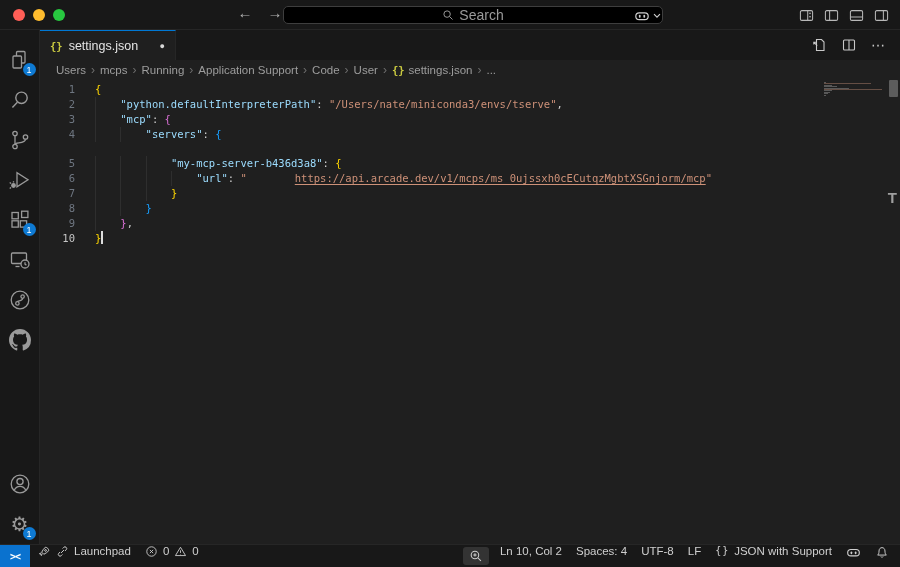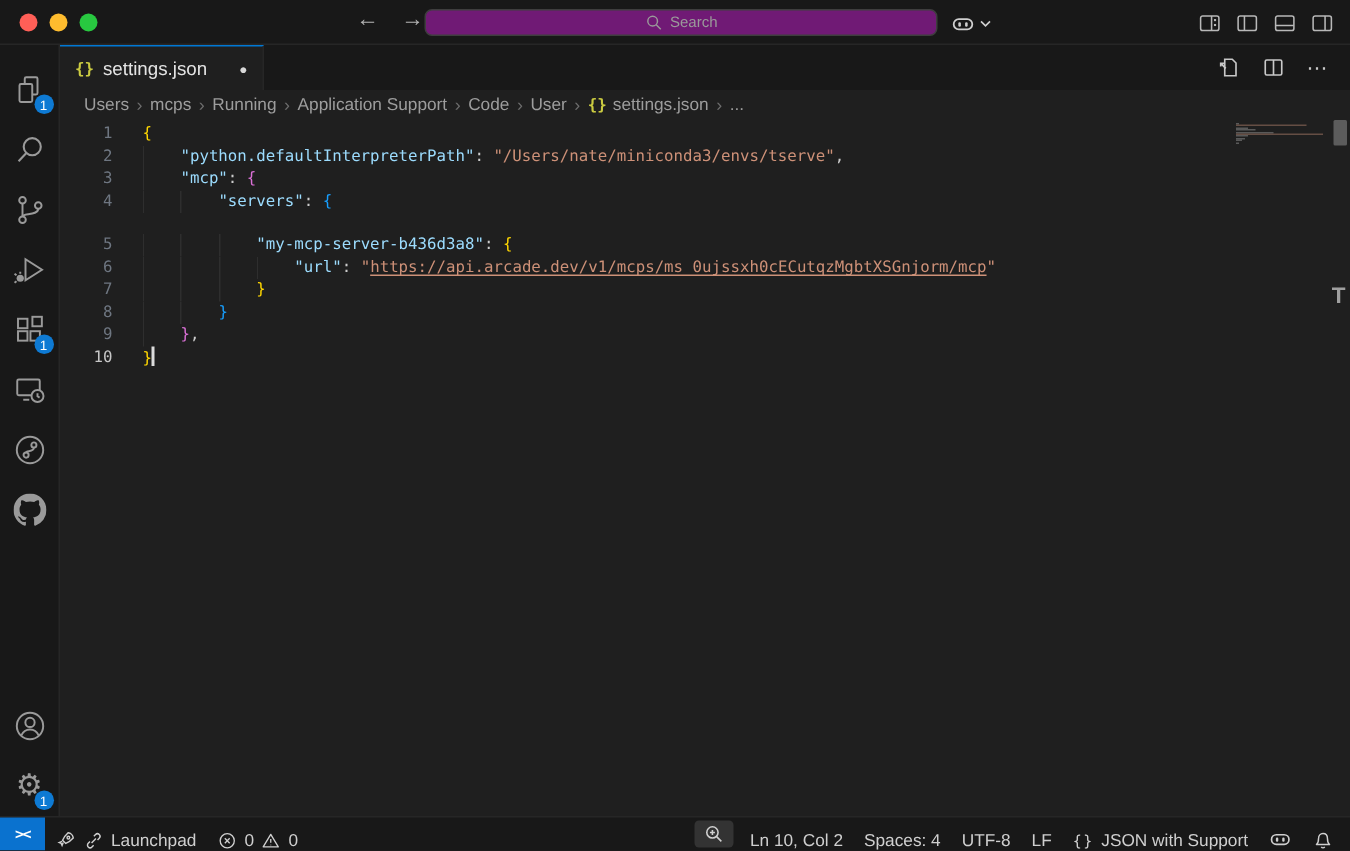--- a/index.html
+++ b/index.html
@@ -7,24 +7,24 @@
               font-family:"Liberation Sans", sans-serif; }
   .window { position:relative; width:900px; height:567px; background:#1f1f1f; }
 
   
   .titlebar { position:relative; height:30px; background:#181818; border-bottom:1px solid #262626; }
   .traffic { position:absolute; left:13px; top:9px; display:flex; gap:8px; }
   .tl { width:12px; height:12px; border-radius:50%; }
   .tl.red{background:#ff5f57} .tl.yellow{background:#febc2e} .tl.green{background:#28c840}
   .nav { position:absolute; left:236px; top:4px; display:flex; gap:12px; color:#b4b4b4; font-size:15px; }
   .nav span { width:18px; text-align:center; cursor:default; }
-  .searchbox { position:absolute; left:283px; top:6px; width:342px; height:18px;
-    background:#701a75; border:1px solid #3e3e3e; border-radius:5px;
+  .searchbox { position:absolute; left:283px; top:6px; width:380px; height:18px;
+    background:#000000; border:1px solid #3e3e3e; border-radius:5px;
     display:flex; align-items:center; justify-content:center; gap:5px;
-    color:#9a9a9a; font-size:10px; }
+    color:#9a9a9a; font-size:14px; }
   .copilot-menu { position:absolute; left:634px; top:8px; display:flex; align-items:center; gap:3px; color:#cfcfcf; }
   .layout-icons { position:absolute; right:11px; top:8px; display:flex; gap:10px; }
   svg.ic { display:block; }
 
   
   .workbench { display:flex; height:514px; }
   .activitybar { width:40px; background:#181818; border-right:1px solid #262626;
     display:flex; flex-direction:column; align-items:center; padding-top:10px; }
   .ab-item { width:40px; height:40px; position:relative; display:flex; align-items:center;
     justify-content:center; color:#9a9a9a; }
@@ -56,41 +56,41 @@
   .editor { flex:1; position:relative; font-family:"DejaVu Sans Mono", monospace;
     font-size:10.5px; line-height:15px; padding-top:2px; }
   .crow { display:flex; height:15px; }
   .crow.lens-row { height:14px; }
   .gut { width:55px; flex:none; text-align:right; padding-right:20px; color:#6e7681; font-size:10.5px; }
   .crow.active .gut { color:#c6c6c6; }
   .ccode { white-space:pre; color:#cccccc; }
   .ig { display:inline-block; width:25.3px; height:15px; vertical-align:top; box-shadow:inset 1px 0 0 #2e2e2e; }
   .lens-row .ig { height:14px; box-shadow:inset 1px 0 0 #2a2a2a; }
   .tk-key{color:#9cdcfe} .tk-str{color:#ce9178}
-  .tk-url{color:#ce9178; text-decoration:underline; text-underline-offset:2px;}
+  .tk-url{color:#ce9178; text-decoration:underline; text-underline-offset:2px;margin-left:48px;}
   .tk-pn{color:#cccccc}
   .tk-b1{color:#ffd700} .tk-b2{color:#da70d6} .tk-b3{color:#179fff}
   .lens-text { font-family:"Liberation Sans", sans-serif; font-size:10px; color:#969696; }
   .cursor { display:inline-block; width:1.5px; height:13px; background:#dcdcdc; vertical-align:-2px; }
 
   .minimap { position:absolute; right:16px; top:2px; width:60px; }
   .mm-bar { height:1px; margin-bottom:0.4px; background:#6e6e6e; opacity:.75; }
   .mm-bar.warm { background:#7d5f52; }
   .scroll-slider { position:absolute; right:2px; top:0; width:9px; height:17px;
     background:#6b6b6b; opacity:.8; border-radius:1px; }
   .t-glyph { position:absolute; right:3px; top:110px; color:#9f9f9f;
     font-size:15px; font-weight:bold; font-family:"Liberation Sans", sans-serif; }
 
   
   .statusbar { position:absolute; left:0; bottom:0; width:900px; height:23px; background:#181818;
     border-top:1px solid #262626; display:flex; align-items:center; font-size:11.5px; color:#cfcfcf; }
   .sb-remote { width:30px; height:100%; background:#0a72cf; color:#fff; display:flex;
     align-items:center; justify-content:center; font-family:"DejaVu Sans Mono", monospace;
     font-size:10px; font-weight:bold; letter-spacing:-1px; }
-  .sb-item { display:flex; align-items:flex-end; gap:5px; padding:0 7px; height:100%; }
+  .sb-item { display:flex; align-items:flex-start; gap:5px; padding:0 7px; height:100%; }
   .sb-right { margin-left:auto; display:flex; align-items:center; height:100%;padding-left:12px; }
   .zoombox { background:#333333; border-radius:3px; padding:2px 6px; margin-right:4px;
     display:flex; align-items:center; }
   .sb-braces { font-family:"DejaVu Sans Mono", monospace; font-size:10px; letter-spacing:1px; color:#cfcfcf; }
 </style>
 </head>
 <body>
 
 <div class="window">
 

